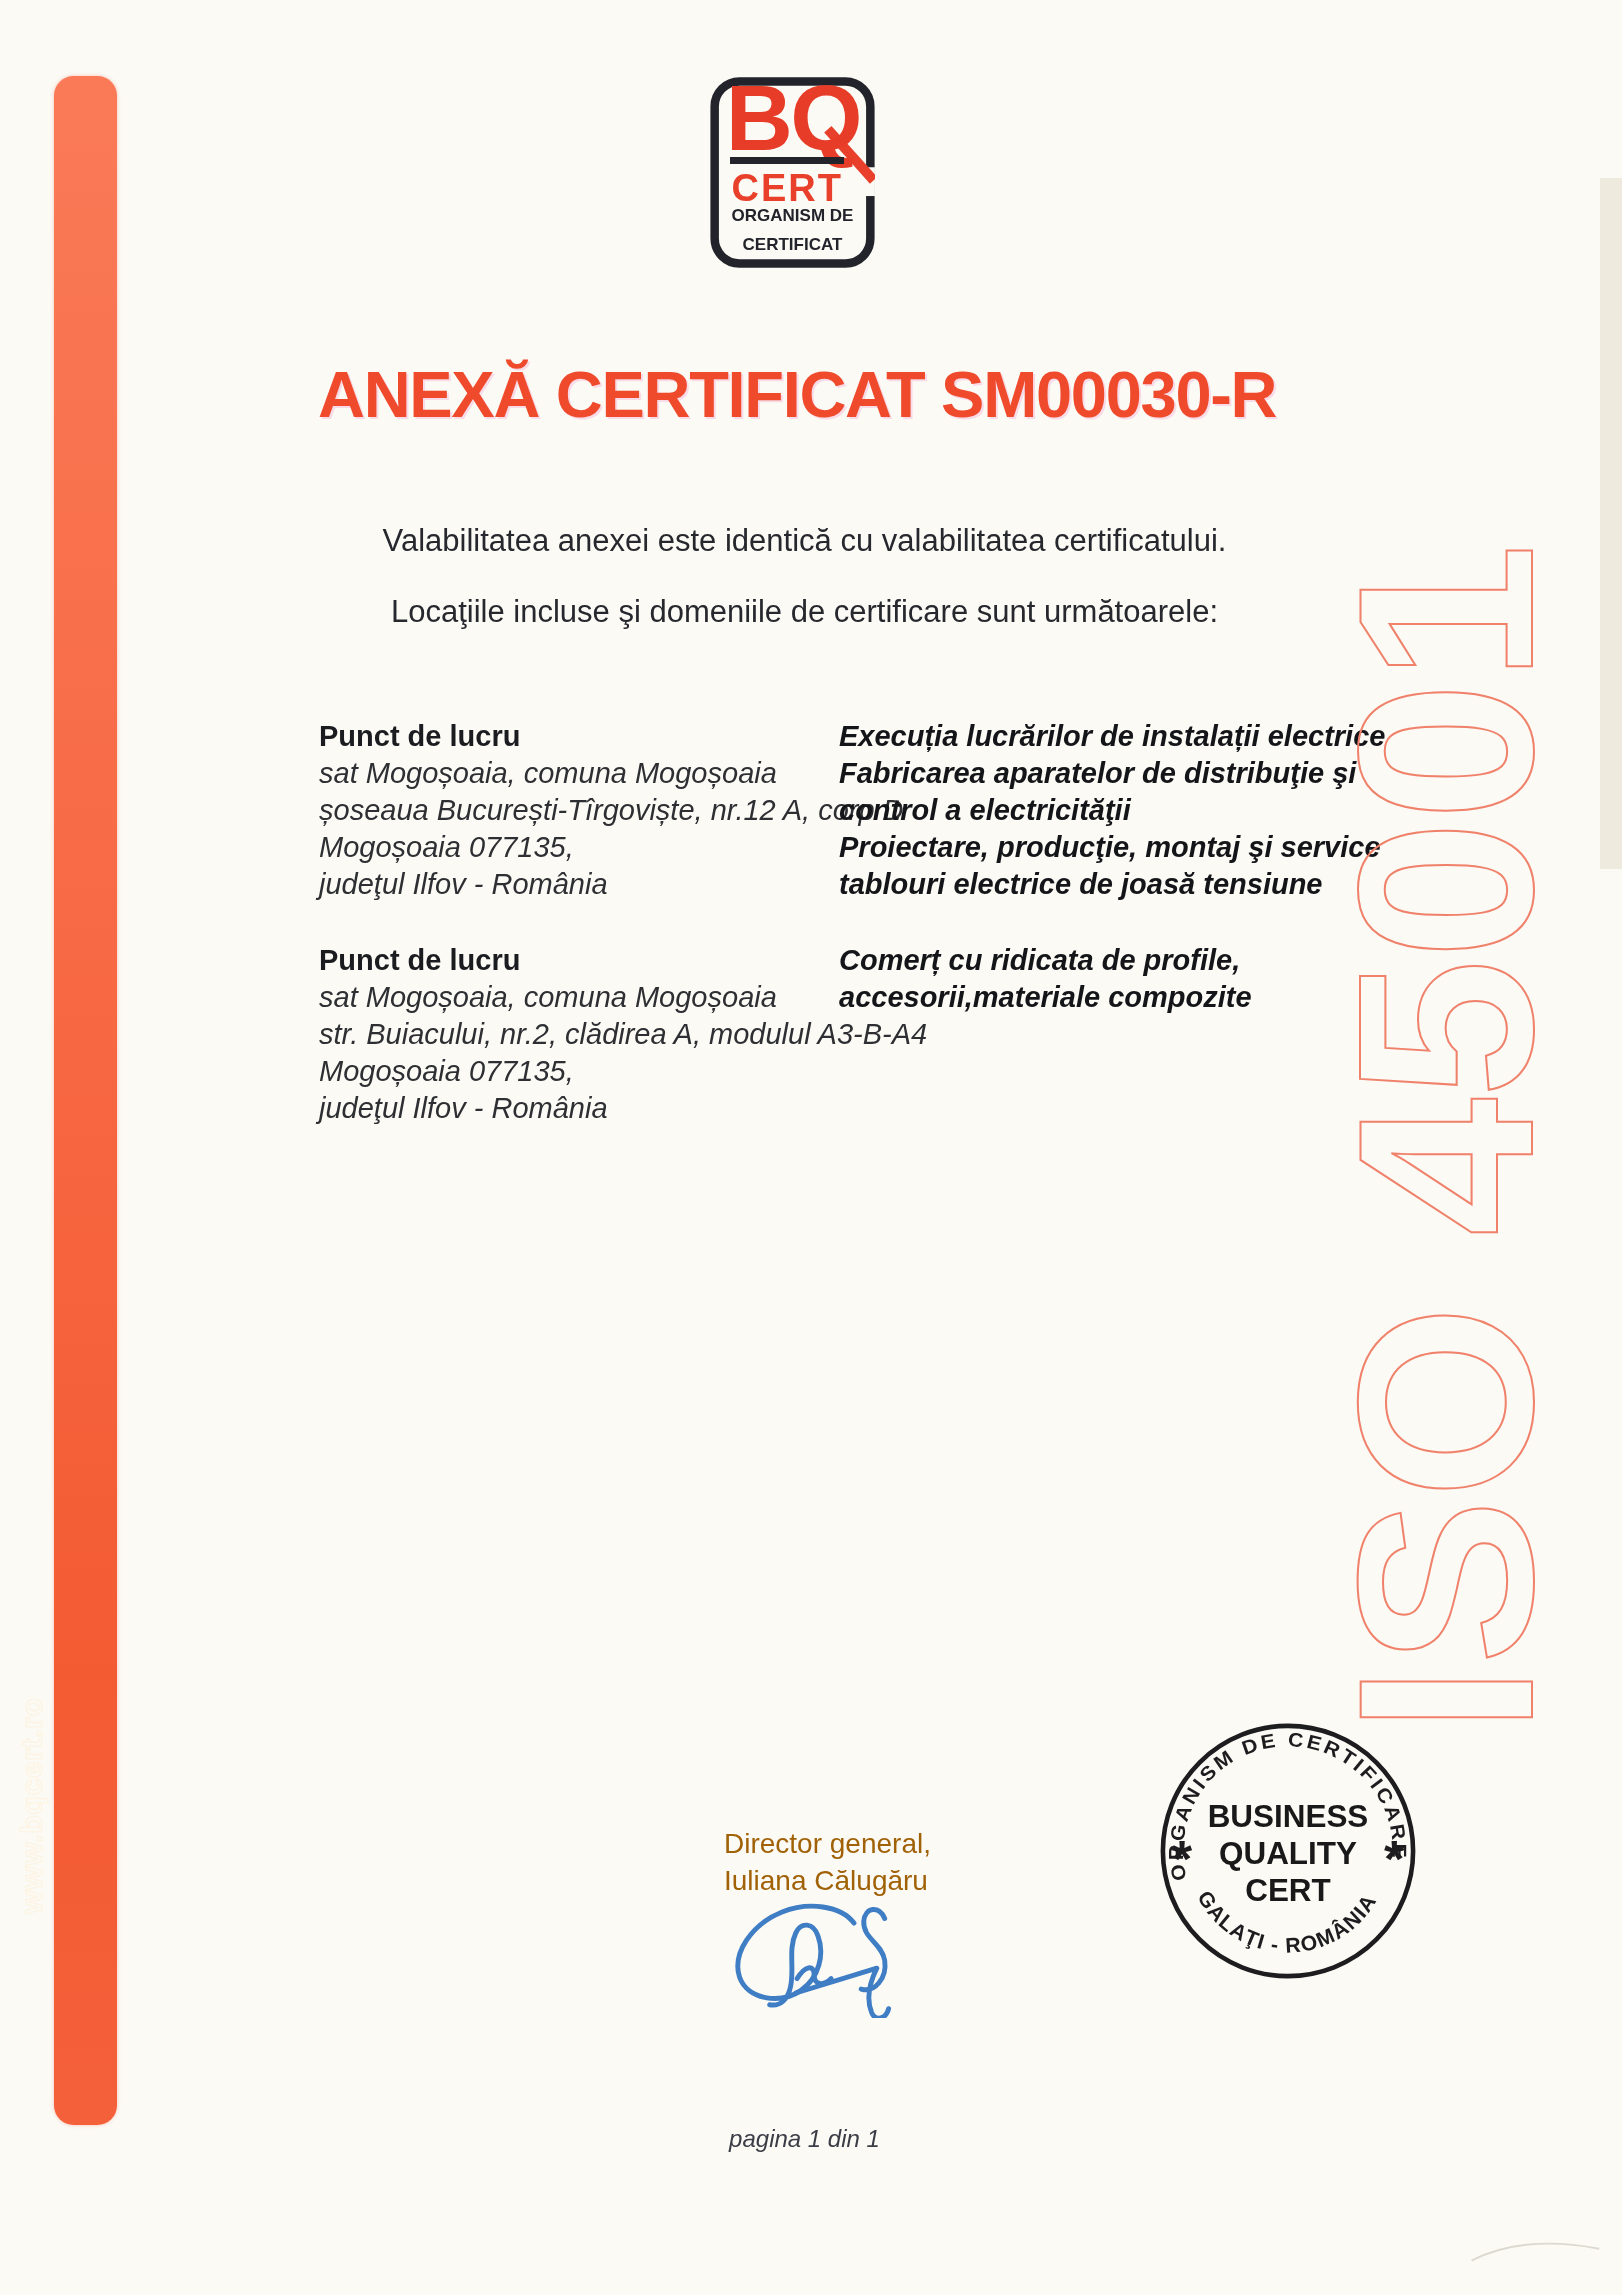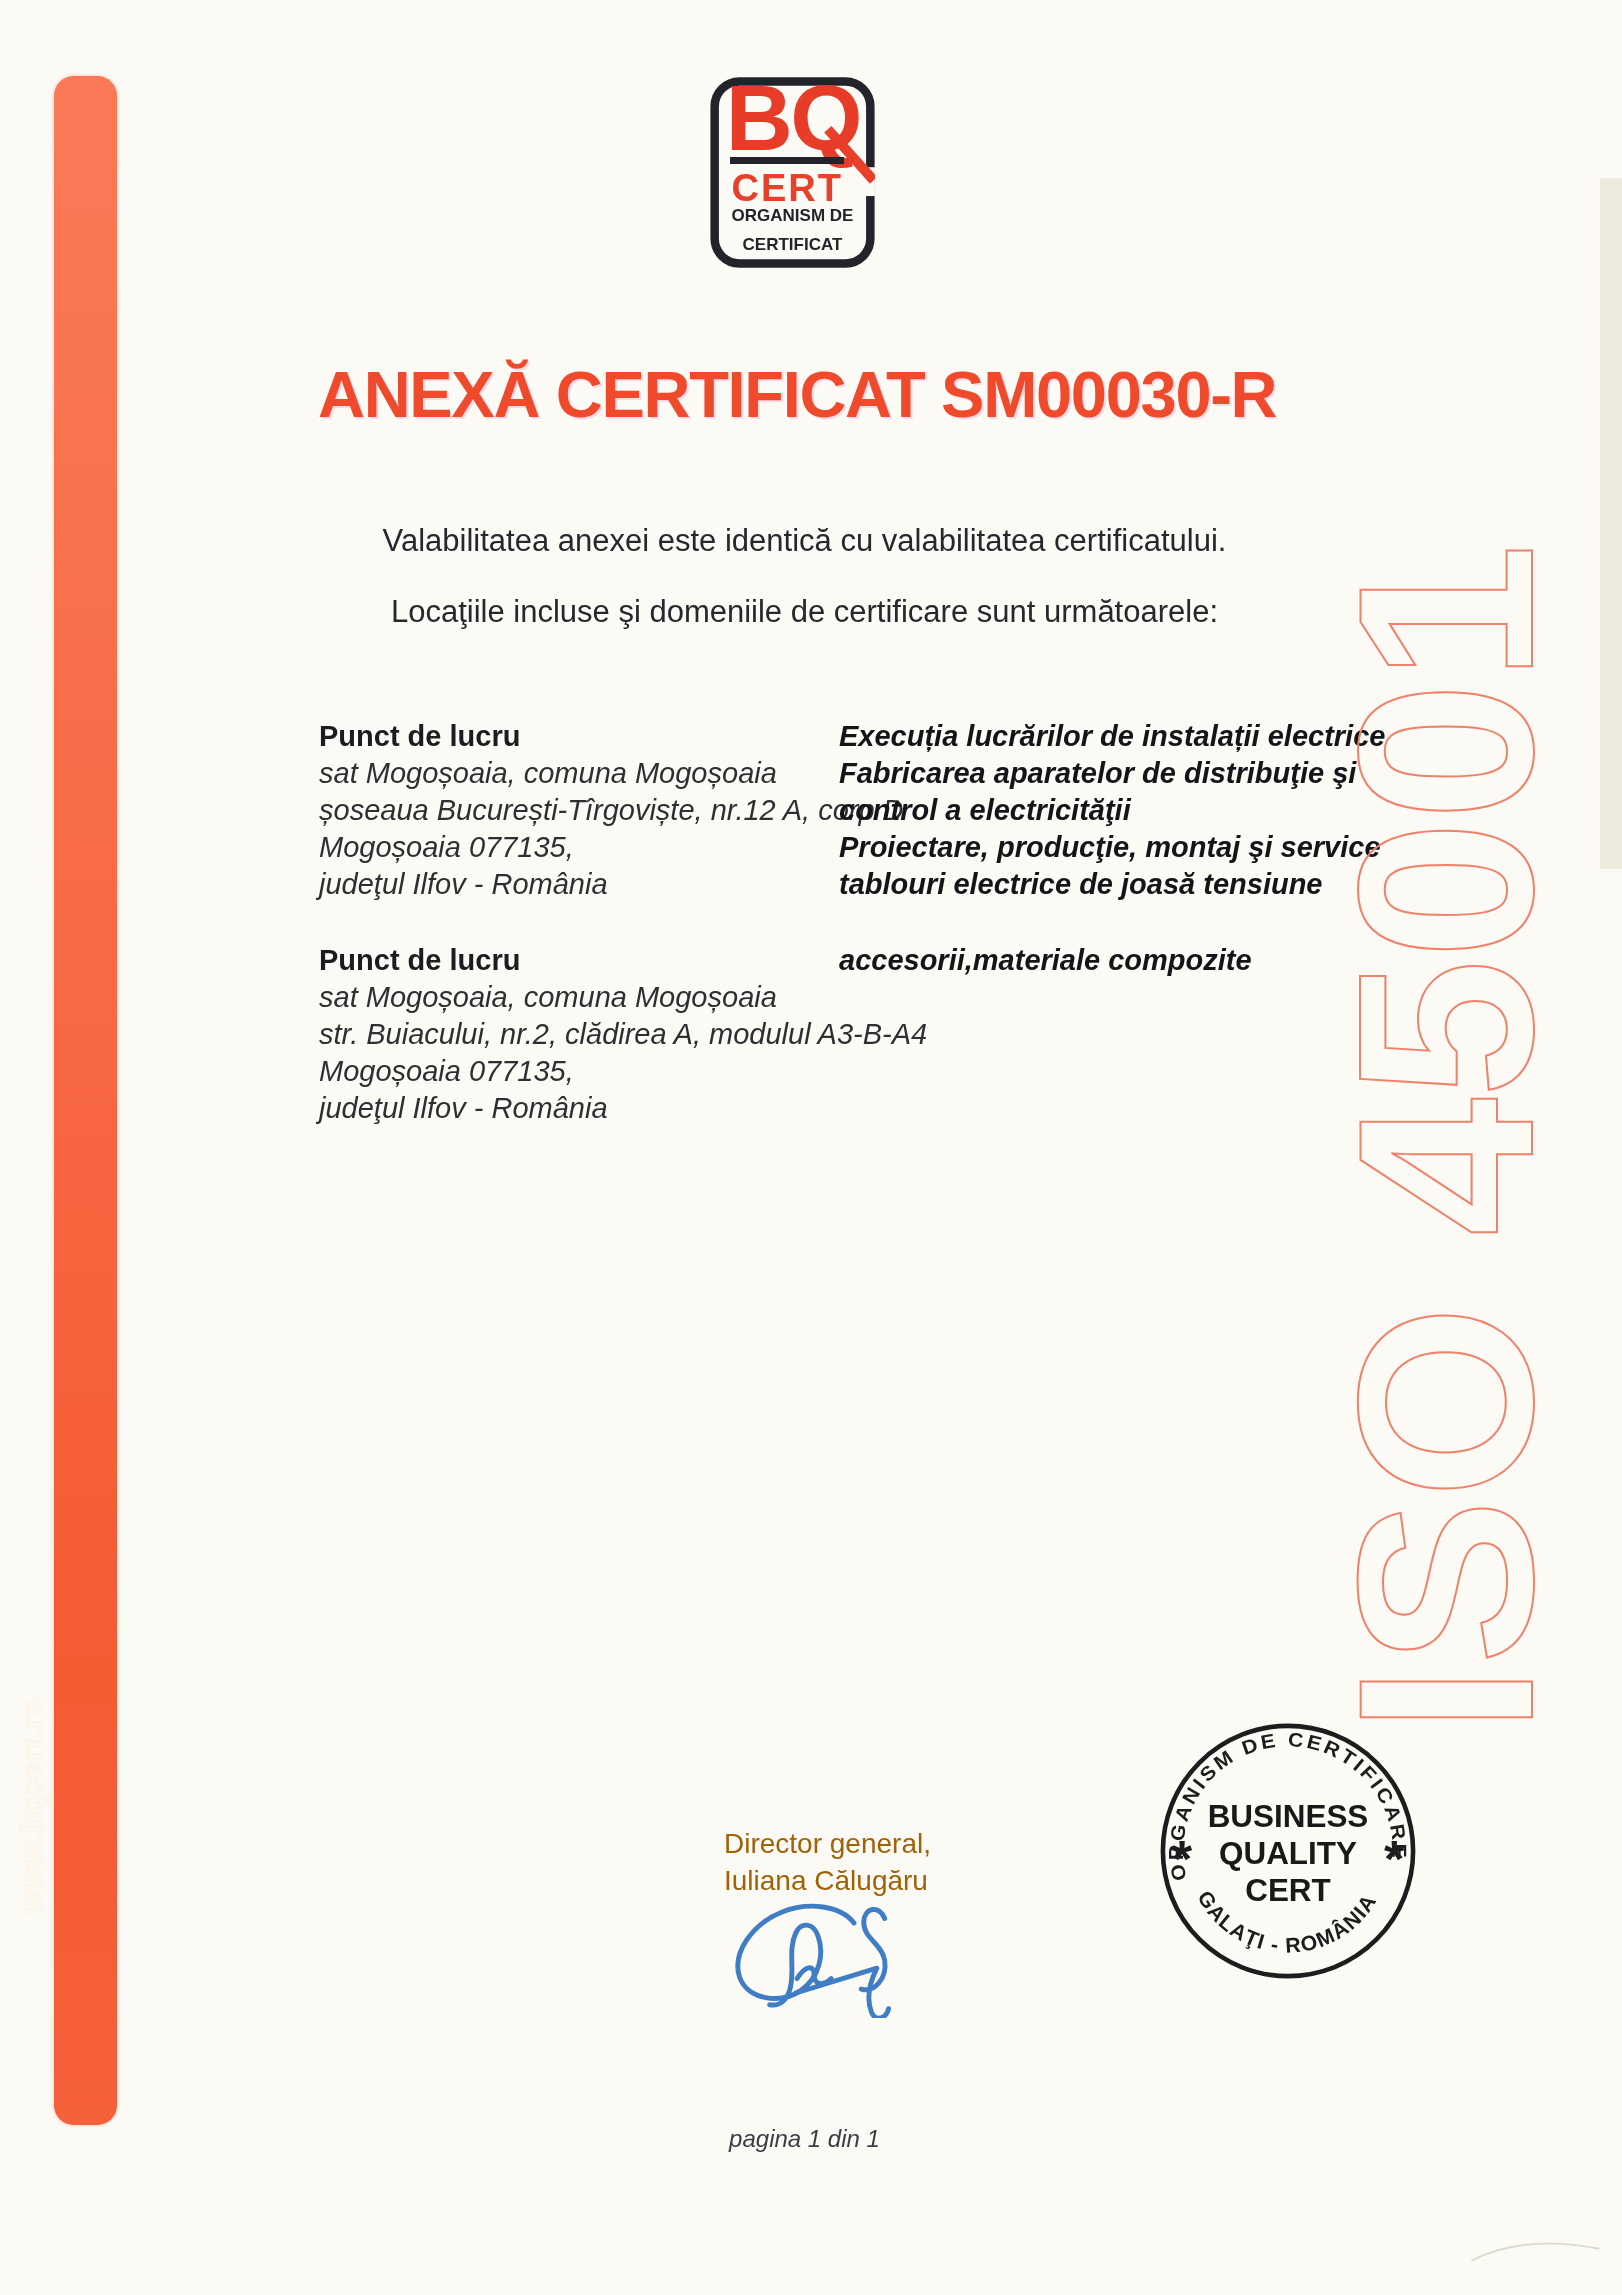--- a/index.html
+++ b/index.html
@@ -113,20 +113,21 @@
 </div>
 
 <div class="abs col addr-col b2">
   <div class="addr-heading">Punct de lucru</div>
   <div class="addr-line">sat Mogoșoaia, comuna Mogoșoaia</div>
   <div class="addr-line">str. Buiacului, nr.2, clădirea A, modulul A3-B-A4</div>
   <div class="addr-line">Mogoșoaia 077135,</div>
   <div class="addr-line">judeţul Ilfov - România</div>
 </div>
 <div class="abs col scope-col b2">
+  <div>Comerț cu ridicata de profile,</div>
   <div>accesorii,materiale compozite</div>
 </div>
 
 <div class="abs watermark">ISO 45001</div>
 
 <div class="abs signer">
   <div>Director general,</div>
   <div>Iuliana Călugăru</div>
 </div>
 

